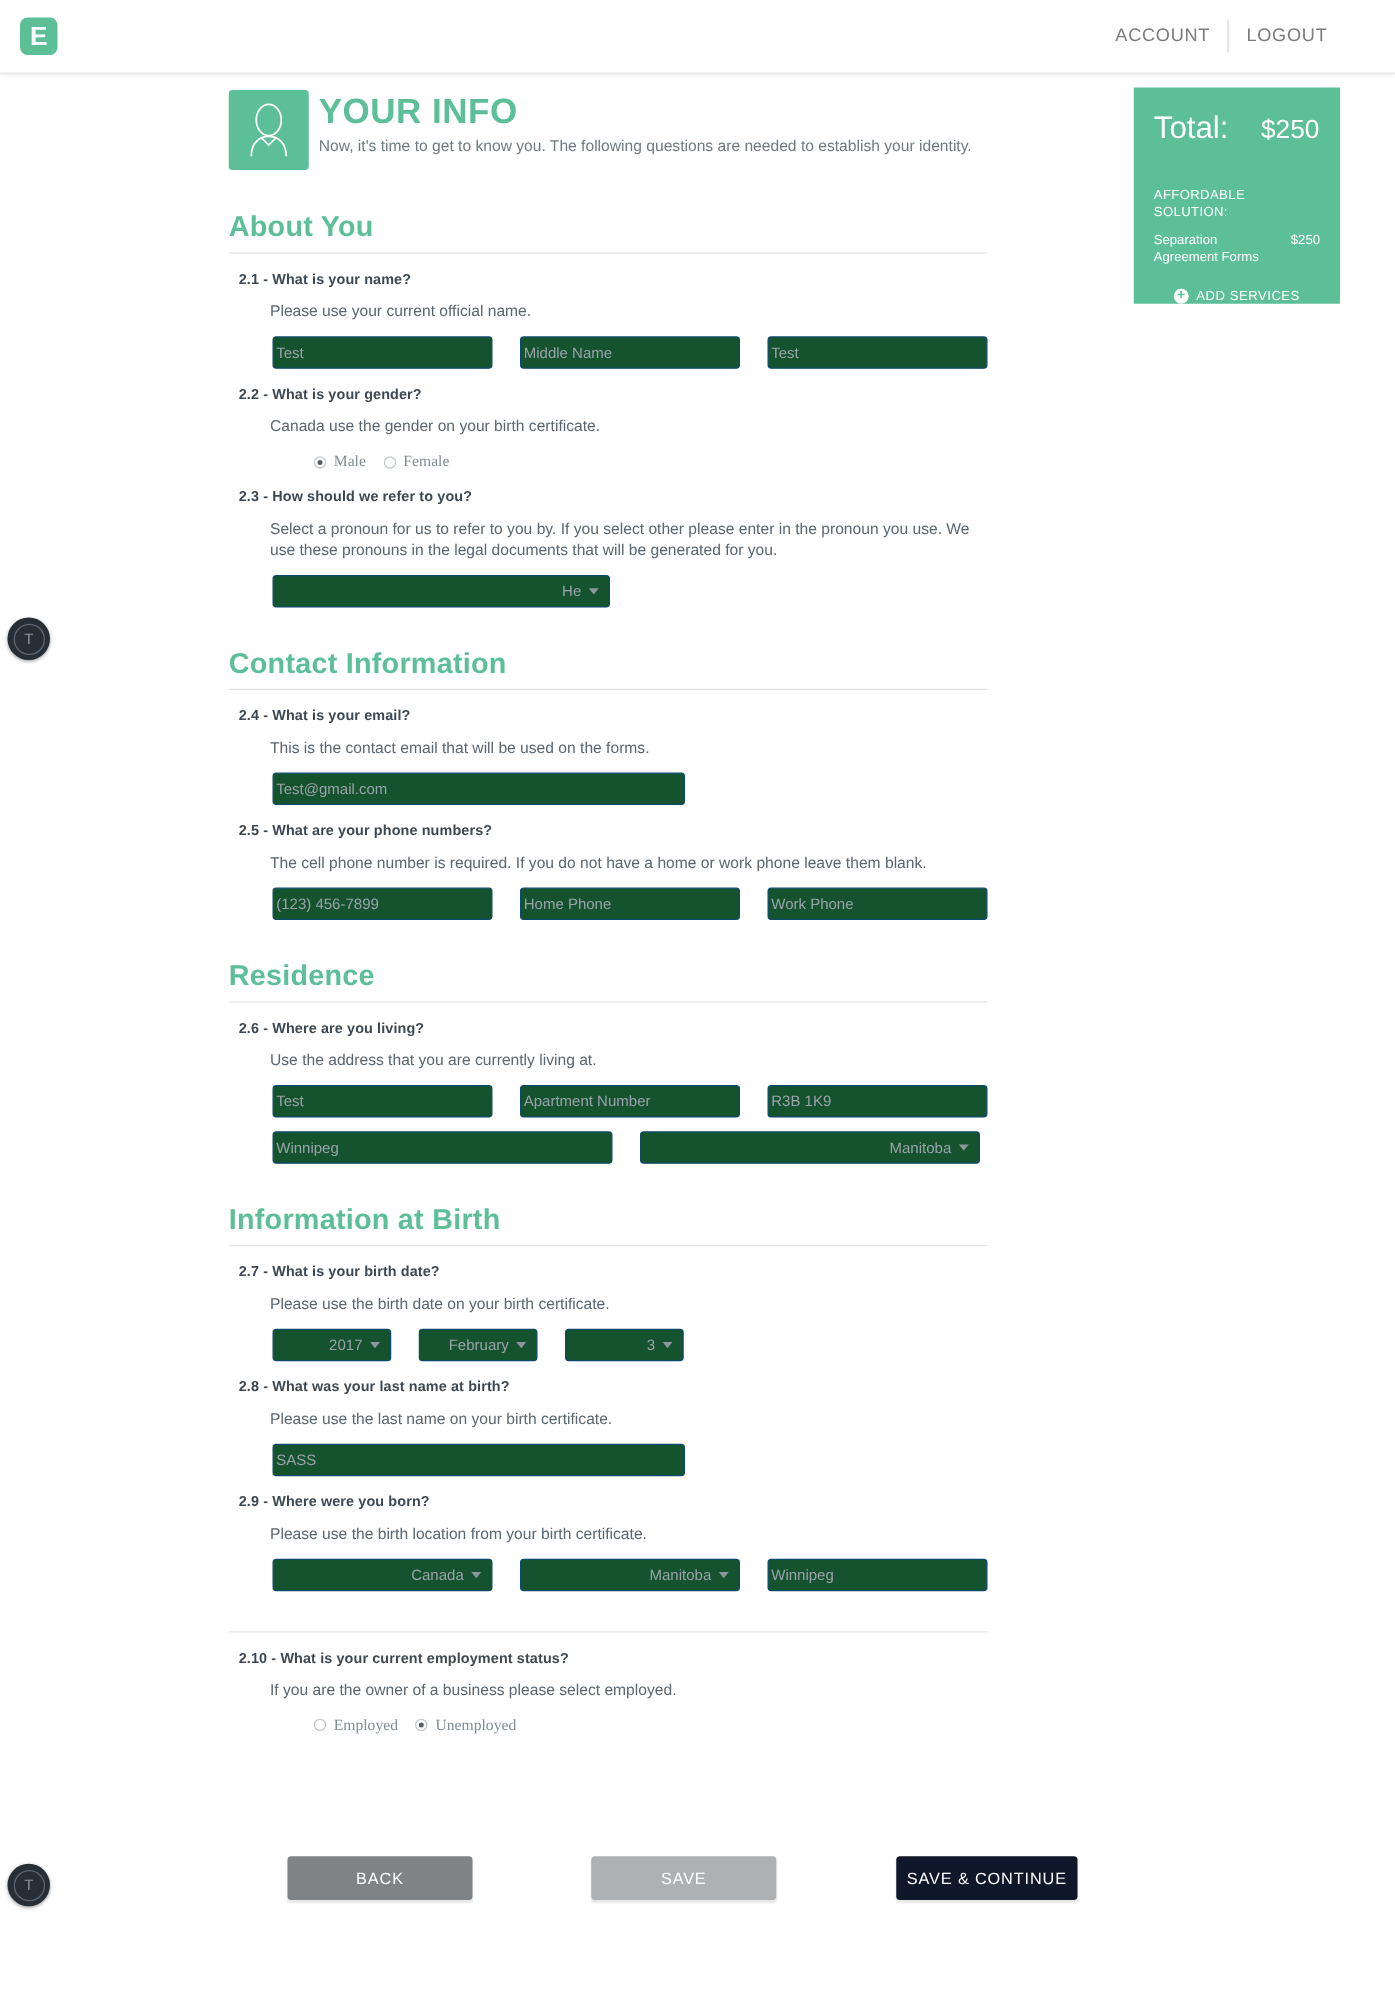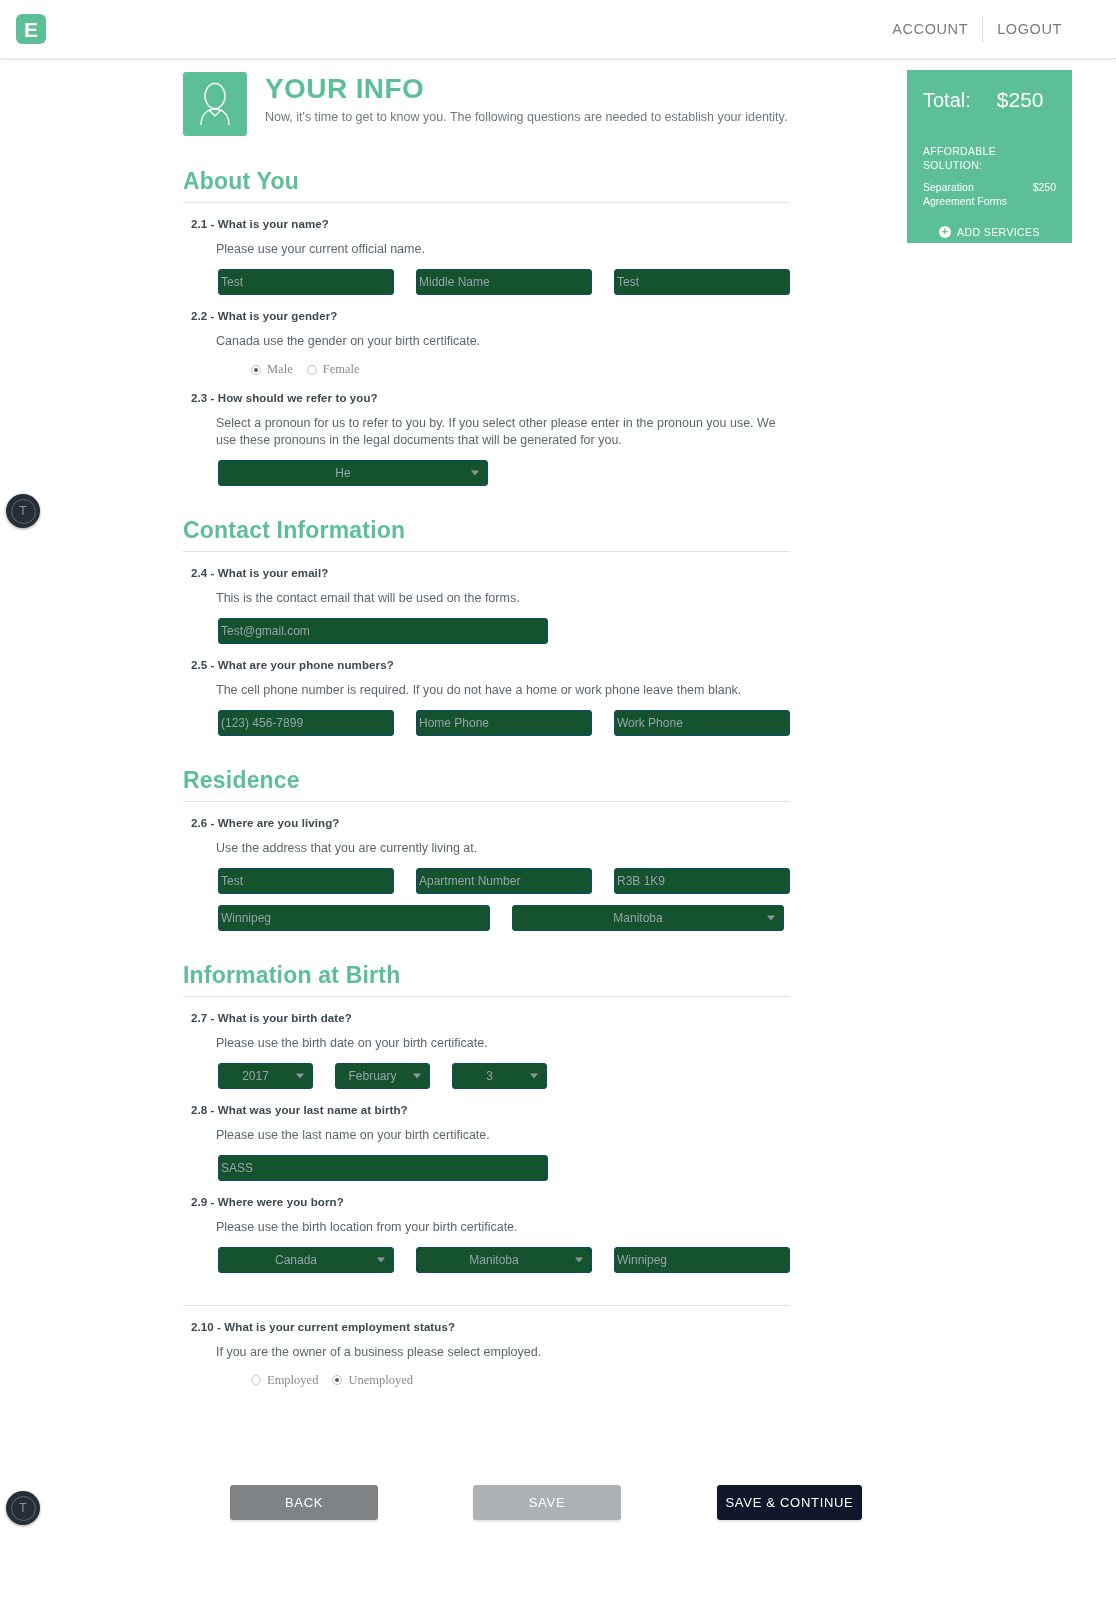--- a/index.html
+++ b/index.html
@@ -37,34 +37,34 @@
   
   .page { position: absolute; top: 59px; left: 0; width: 1116px; }
 
   
   .pagehead { position: absolute; left: 183px; top: 13px; display: flex; }
   .pagehead-icon {
     width: 64px; height: 64px; background: #5cbf98; border-radius: 3px;
     display: flex; align-items: center; justify-content: center;
     flex: none;
   }
-  .pagehead-text { margin-left: 18px; padding-top: 2px; }
+  .pagehead-text { margin-left: 8px; padding-top: 2px; }
   .pagehead-title {
     color: #5cbf98; font-size: 28px; font-weight: bold;
     letter-spacing: 0.4px; margin: 0 0 6px 0; line-height: 1.05;
   }
   .pagehead-sub { color: #6f7a80; font-size: 12.5px; line-height: 1.4; margin: 0; }
 
   
   .totalbox {
     position: absolute; left: 907px; top: 11px; width: 165px; height: 173px;
     background: #5cbf98; color: #ffffff; padding: 18px 16px 0 16px;
   }
   .total-row { display: flex; align-items: baseline; }
-  .total-label { font-size: 20px; font-weight: 300; }
+  .total-label { font-size: 25px; font-weight: 300; }
   .total-amount { font-size: 21px; margin-left: 26px; font-weight: 400; }
   .total-plan {
     margin-top: 32px; font-size: 10.5px; line-height: 1.35; letter-spacing: 0.3px;
   }
   .total-item {
     margin-top: 9px; font-size: 10.5px; line-height: 1.3;
     display: flex; justify-content: space-between; align-items: flex-start;
   }
   .total-item-name { width: 92px; }
   .add-services {
@@ -91,21 +91,21 @@
   .q-help { font-size: 12.5px; color: #5a6670; margin-top: 11px; margin-left: 25px; max-width: 560px; line-height: 1.35; }
 
   .row { display: flex; margin-top: 11px; margin-left: 27px; }
 
   .field, .sel {
     height: 26px; border: 1px solid #0c4a6e; border-radius: 3px;
     background: #14532d; color: #9aa3ab; font-size: 12px;
     padding: 0 2px; display: flex; align-items: center;
     font-family: "Liberation Sans", sans-serif;
   }
-  .sel { position: relative; padding-right: 22px; justify-content: center; }
+  .sel { position: relative; padding-right: 22px; justify-content: flex-end; }
   .caret {
     position: absolute; right: 8px; top: 50%; transform: translateY(-50%);
     width: 0; height: 0; border-left: 4px solid transparent;
     border-right: 4px solid transparent; border-top: 5px solid #8d969e;
   }
   .w-third { width: 176px; margin-right: 22px; }
   .w-third:last-child { margin-right: 0; }
   .w-email { width: 330px; }
   .w-pronoun { width: 270px; }
   .w-city { width: 272px; margin-right: 22px; }

